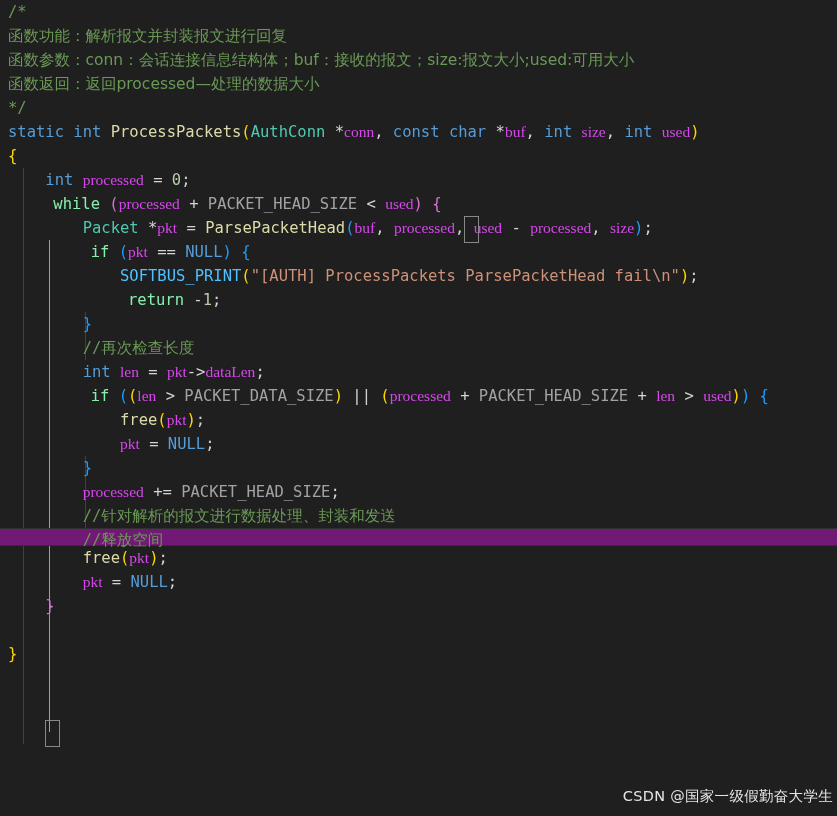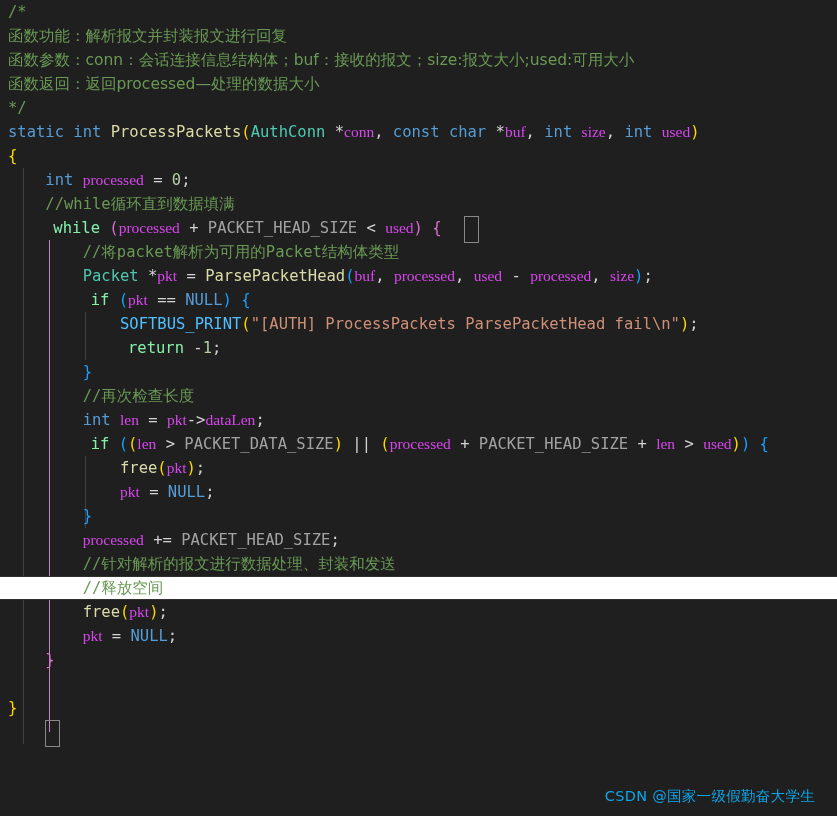--- a/index.html
+++ b/index.html
@@ -36,24 +36,24 @@
     line-height: 24px;
     white-space: pre;
     font-size: 15.5px;
     letter-spacing: 0px;
     color: #cccccc;
     padding-left: 8px;
     box-sizing: border-box;
   }
 
   .line.current {
-    background: #ffffff;
+    background: #701a75;
     border-top: 1px solid #303030;
     border-bottom: 1px solid #303030;
-    height: 24px;
+    height: 18px;
     line-height: 22px;
   }
 
   
   .t-cmt   { color: #6a9955; }
   .t-kw    { color: #569cd6; }   
   .t-ctl   { color: #86efac; margin-left: 8px; }   
   .t-fn    { color: #dcdcaa; }   
   .t-fn2   { color: #4fc1ff; }   
   .t-type  { color: #4ec9b0; }   
@@ -85,23 +85,23 @@
   .bracket-box {
     position: absolute;
     border: 1px solid #888888;
     z-index: 3;
     pointer-events: none;
   }
 
   
   .watermark {
     position: absolute;
-    right: 22px;
+    right: 4px;
     bottom: 10px;
-    color: #0ea5e9;
+    color: #e5e5e5;
     font-size: 14.5px;
     font-family: "DejaVu Sans", "Liberation Sans", sans-serif;
     letter-spacing: 0.3px;
     z-index: 5;
   }
 </style>
 </head>
 <body>
 
 <div id="editor">
@@ -125,25 +125,23 @@
     <div class="line"><span class="t-cmt cjk">函数返回：返回processed—处理的数据大小</span></div>
 
     <div class="line"><span class="t-cmt">*/</span></div>
 
     <div class="line"><span class="t-kw">static</span> <span class="t-kw">int</span> <span class="t-fn">ProcessPackets</span><span class="t-p1">(</span><span class="t-type">AuthConn</span> <span class="t-op">*</span><span class="t-var">conn</span><span class="t-op">,</span> <span class="t-kw">const</span> <span class="t-kw">char</span> <span class="t-op">*</span><span class="t-var">buf</span><span class="t-op">,</span> <span class="t-kw">int</span> <span class="t-var">size</span><span class="t-op">,</span> <span class="t-kw">int</span> <span class="t-var">used</span><span class="t-p1">)</span></div>
 
     <div class="line"><span class="t-p1">{</span></div>
 
     <div class="line">    <span class="t-kw">int</span> <span class="t-var">processed</span> <span class="t-op">=</span> <span class="t-num">0</span><span class="t-op">;</span></div>
 
-    <div class="line">    <span class="t-cmt">//while</span><span class="t-cmt cjk">循环直到数据填满</span></div>
 
     <div class="line">    <span class="t-ctl">while</span> <span class="t-p2">(</span><span class="t-var">processed</span> <span class="t-op">+</span> <span class="t-const">PACKET_HEAD_SIZE</span> <span class="t-op">&lt;</span> <span class="t-var">used</span><span class="t-p2">)</span> <span class="t-p2">{</span></div>
 
-    <div class="line">        <span class="t-cmt">//</span><span class="t-cmt cjk">将</span><span class="t-cmt">packet</span><span class="t-cmt cjk">解析为可用的</span><span class="t-cmt">Packet</span><span class="t-cmt cjk">结构体类型</span></div>
 
     <div class="line">        <span class="t-type">Packet</span> <span class="t-op">*</span><span class="t-var">pkt</span> <span class="t-op">=</span> <span class="t-fn">ParsePacketHead</span><span class="t-p3">(</span><span class="t-var">buf</span><span class="t-op">,</span> <span class="t-var">processed</span><span class="t-op">,</span> <span class="t-var">used</span> <span class="t-op">-</span> <span class="t-var">processed</span><span class="t-op">,</span> <span class="t-var">size</span><span class="t-p3">)</span><span class="t-op">;</span></div>
 
     <div class="line">        <span class="t-ctl">if</span> <span class="t-p3">(</span><span class="t-var">pkt</span> <span class="t-op">==</span> <span class="t-kw">NULL</span><span class="t-p3">)</span> <span class="t-p3">{</span></div>
 
     <div class="line">            <span class="t-fn2">SOFTBUS_PRINT</span><span class="t-p1">(</span><span class="t-str">"[AUTH] ProcessPackets ParsePacketHead fail\n"</span><span class="t-p1">)</span><span class="t-op">;</span></div>
 
     <div class="line">            <span class="t-ctl">return</span> <span class="t-op">-</span><span class="t-num">1</span><span class="t-op">;</span></div>
 
     <div class="line">        <span class="t-p3">}</span></div>

